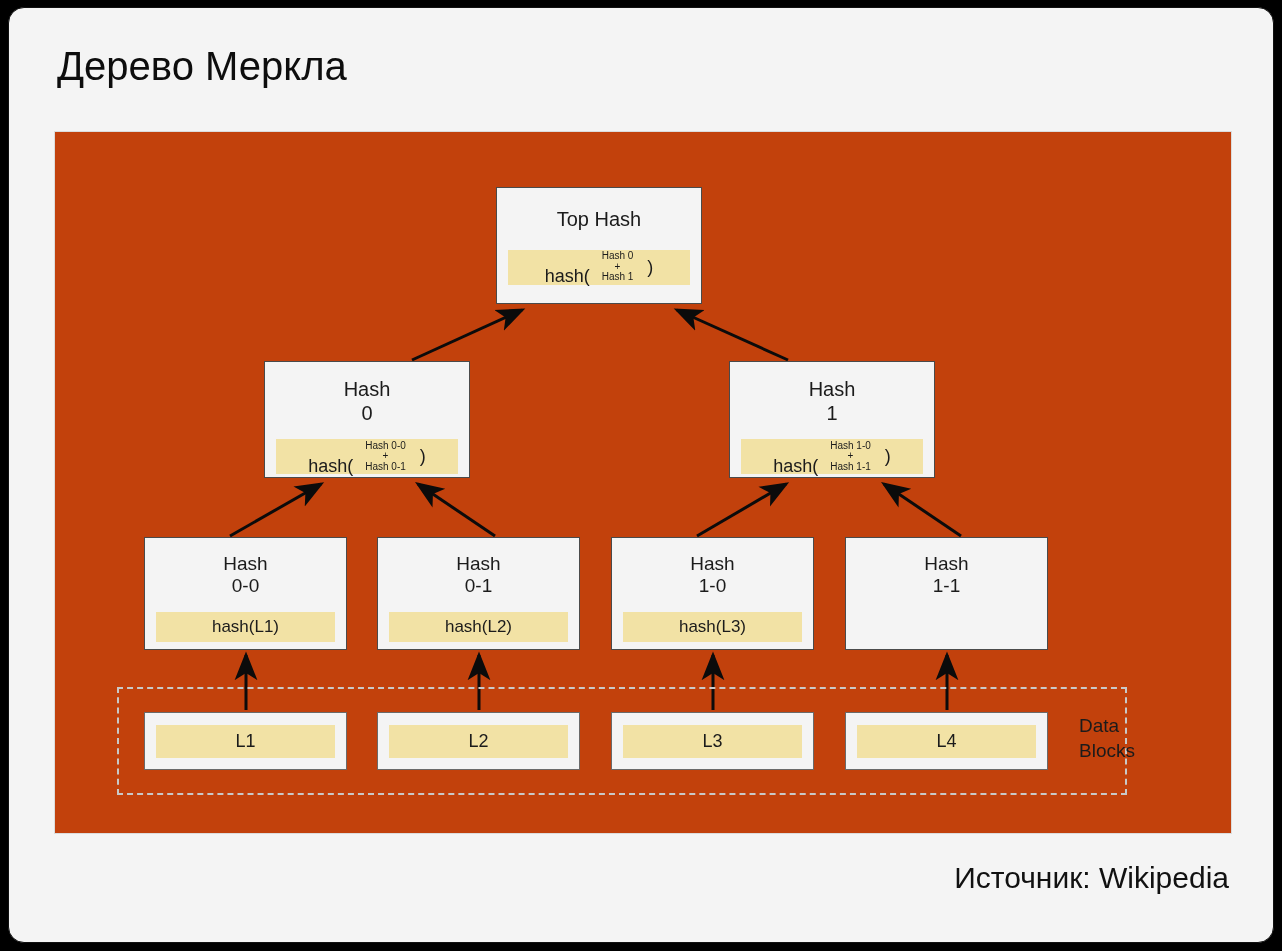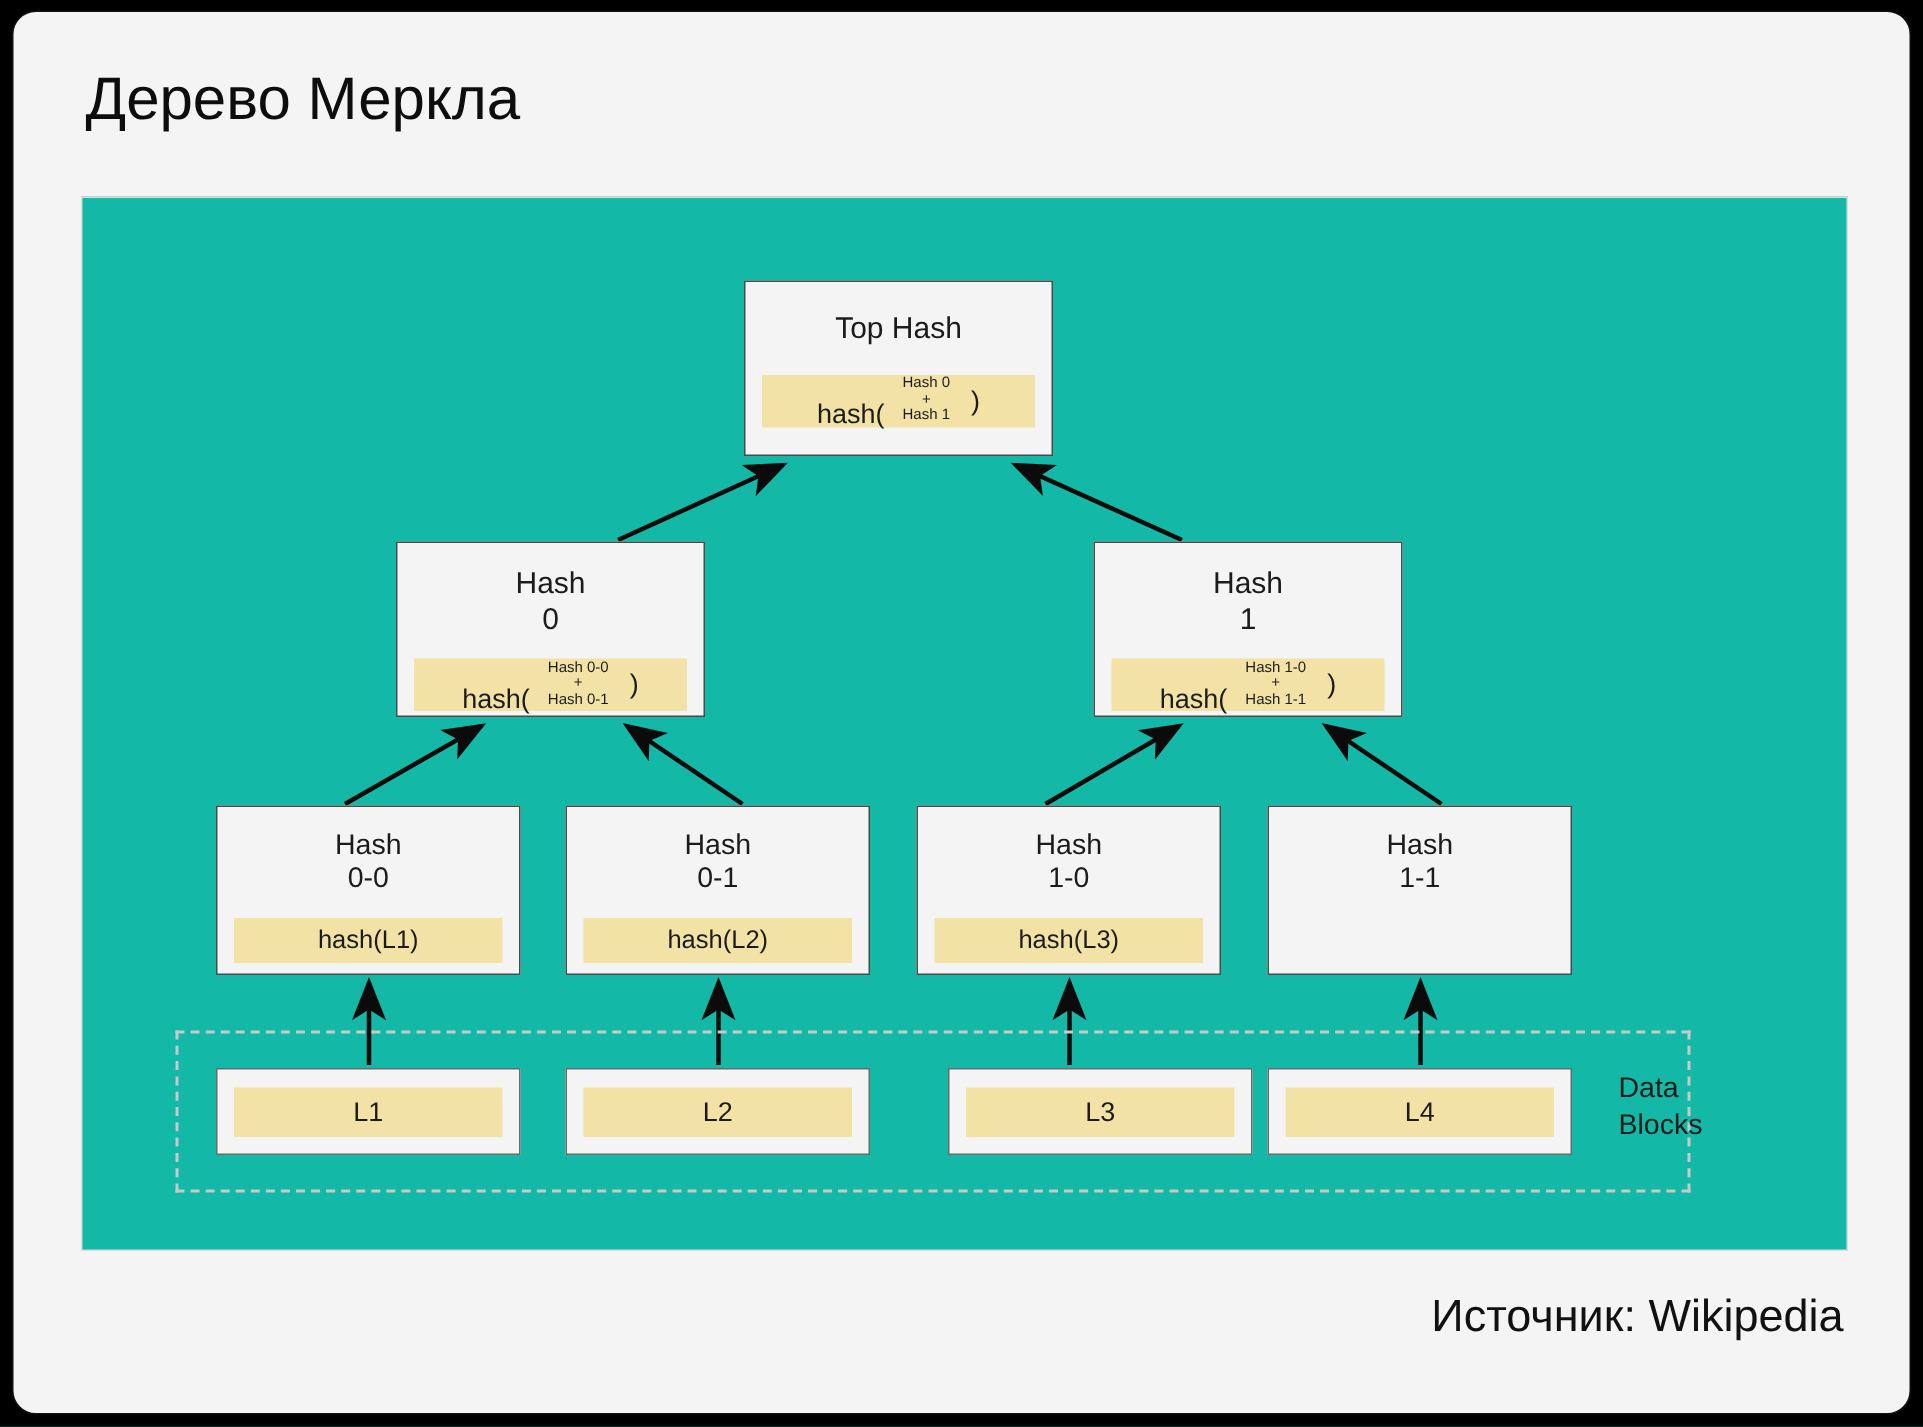--- a/index.html
+++ b/index.html
@@ -37,21 +37,21 @@
     color: #0d0d0d;
     letter-spacing: 0px;
     white-space: nowrap;
   }
 
   
   #diagram-panel {
     position: absolute;
     left: 45px; top: 123px;
     width: 1178px; height: 703px;
-    background: #14b8a6;
+    background: #c2410c;
     border: 1px solid #dcdcdc;
   }
 
   #source-note {
     position: absolute;
     right: 44px; bottom: 47px;
     font-size: 30px;
     color: #111111;
     white-space: nowrap;
   }
@@ -154,21 +154,21 @@
     top: 580px;
     width: 203px; height: 58px;
     background: #f4f4f4;
     border: 1.6px solid #6a6a6a;
     display: flex;
     align-items: center;
     justify-content: center;
   }
   #block-l1 { left: 89px; }
   #block-l2 { left: 322px; }
-  #block-l3 { left: 577px; }
+  #block-l3 { left: 556px; }
   #block-l4 { left: 790px; }
   .block .hashbar {
     width: 179px; height: 33px;
     font-size: 18px;
   }
 </style>
 </head>
 <body>
 
 <div id="page">

